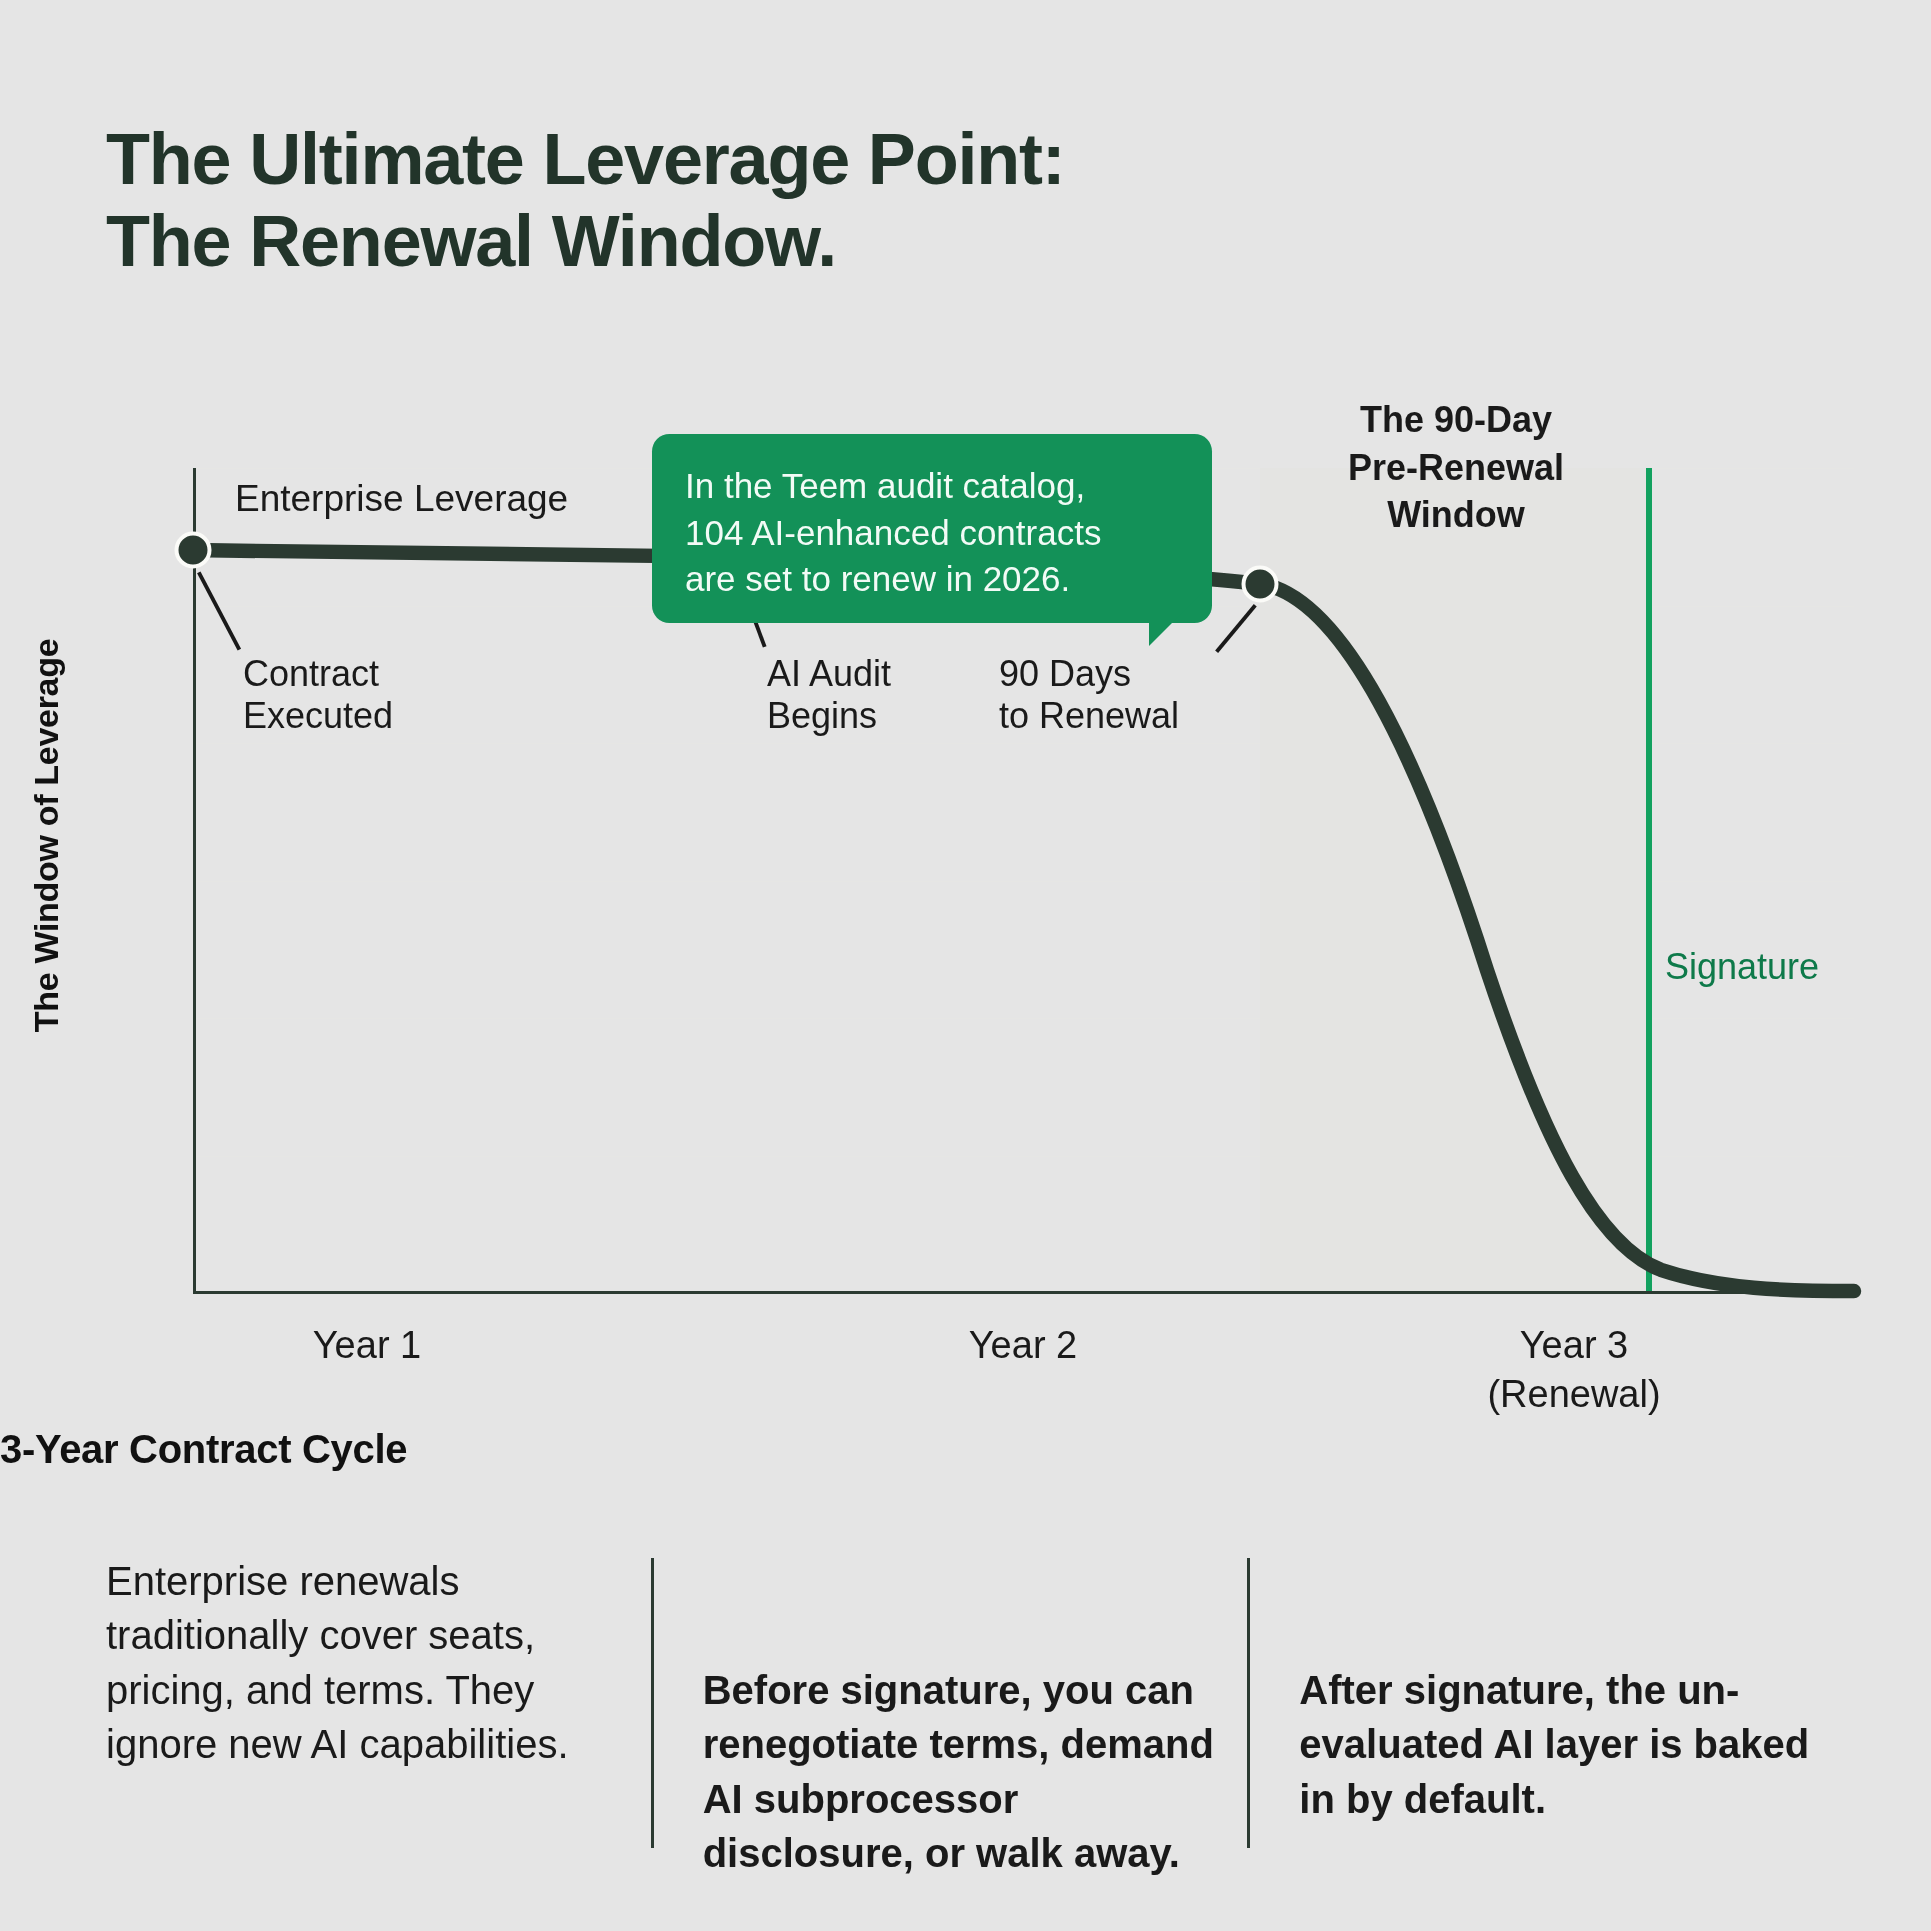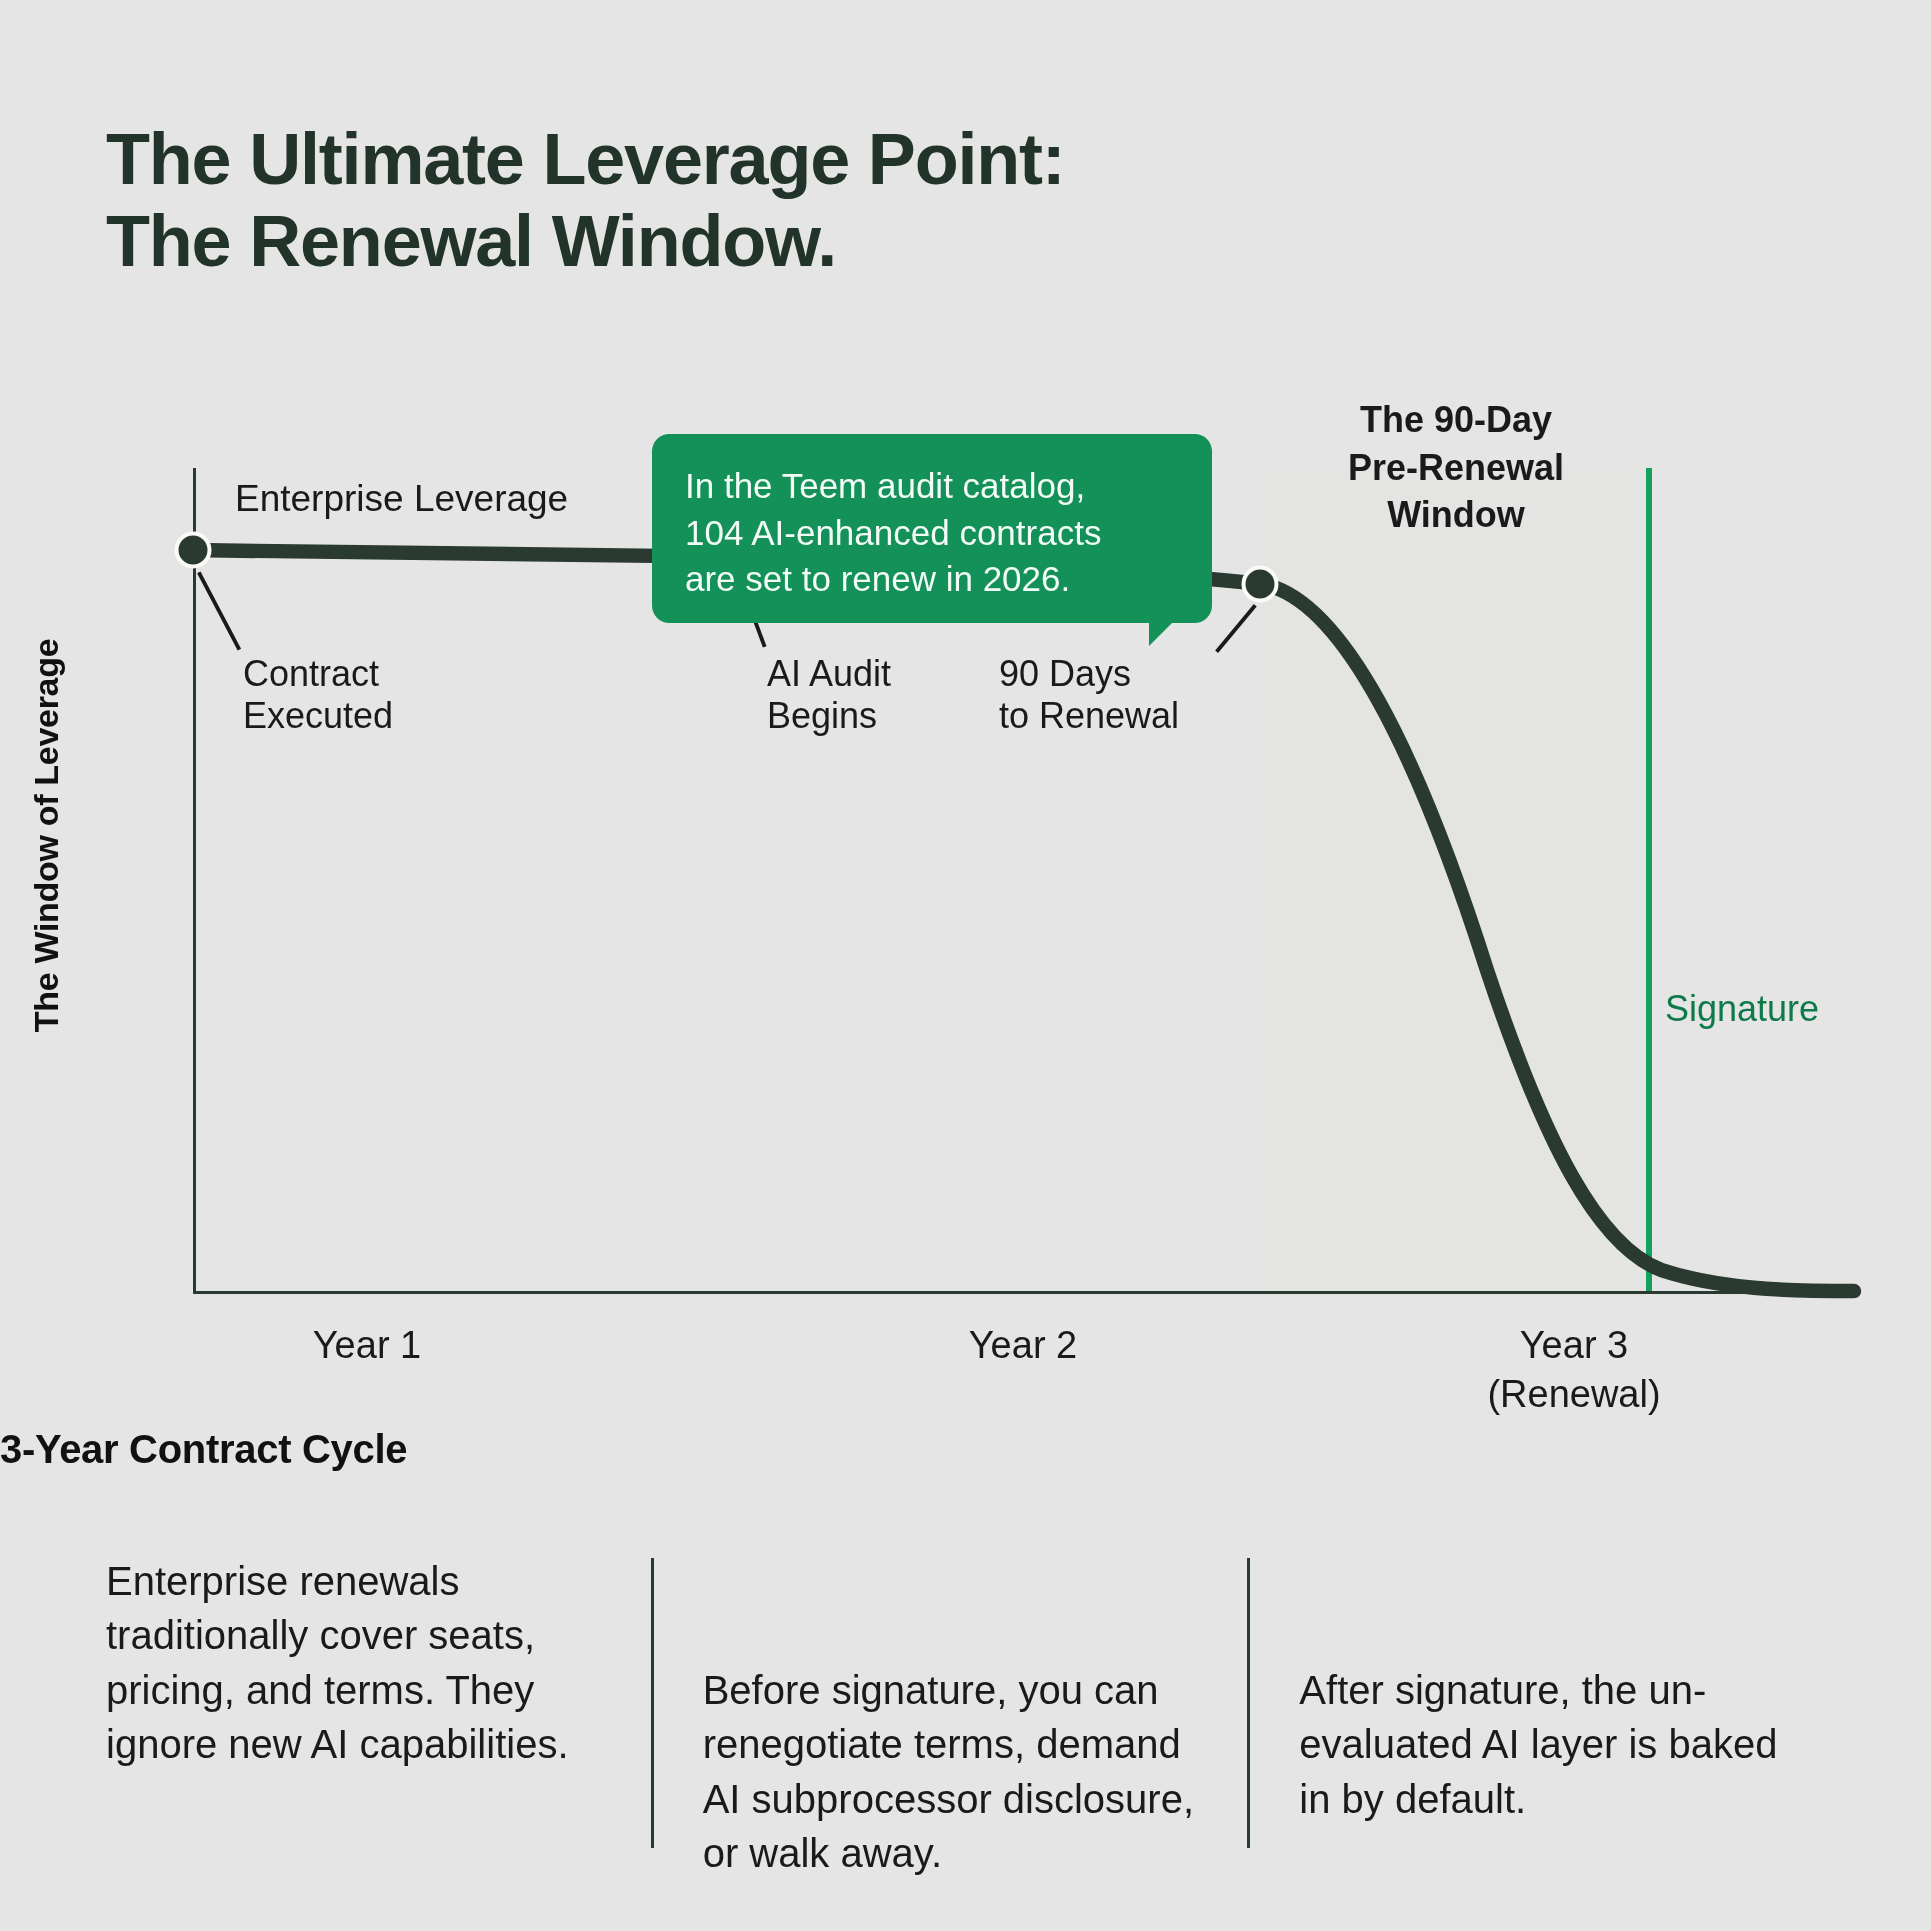--- a/index.html
+++ b/index.html
@@ -40,21 +40,21 @@
   .shade-band {
     position:absolute; top:0; left:1067px; width:386px; height:100%;
     background:#E4E4E2;
   }
   .sig-line {
     position:absolute; top:0; left:1453px; width:5.8px; height:100%;
     background:#12A15F;
   }
   .sig-label {
     position:absolute; left:1472px; top:478px;
-    font-size:36px; color:#0E7A4A;margin-top:42px;
+    font-size:36px; color:#0E7A4A;
   }
   .window-label {
     position:absolute; left:1077px; top:-72px; width:372px;
     text-align:center; font-size:36px; font-weight:bold;
     color:#1A1A1A; line-height:1.32; white-space:pre-line;
   }
 
   .curve { position:absolute; left:0; top:0; width:100%; height:100%; overflow:visible; }
 
   .dot {
@@ -97,21 +97,21 @@
     border-right:54px solid transparent;
     border-top:54px solid #139158;
   }
 
   
   .cols { position:absolute; left:106px; top:1554px; width:1738px; display:flex; }
   .col {
     flex:1 1 0; padding-right:32px; position:relative;
     font-size:40px; line-height:1.36; color:#1A1A1A; white-space:pre-line;
   }
-  .col + .col { padding-left:52px; }
+  .col + .col { padding-left:52px;font-weight:bold; }
   .col-div {
     position:absolute; left:0; top:3.9px; width:2.9px; height:290px; background:#2B3A31;
   }
 </style>
 </head>
 <body>
 
 <div class="page">
 
   <div class="title">The Ultimate Leverage Point:

